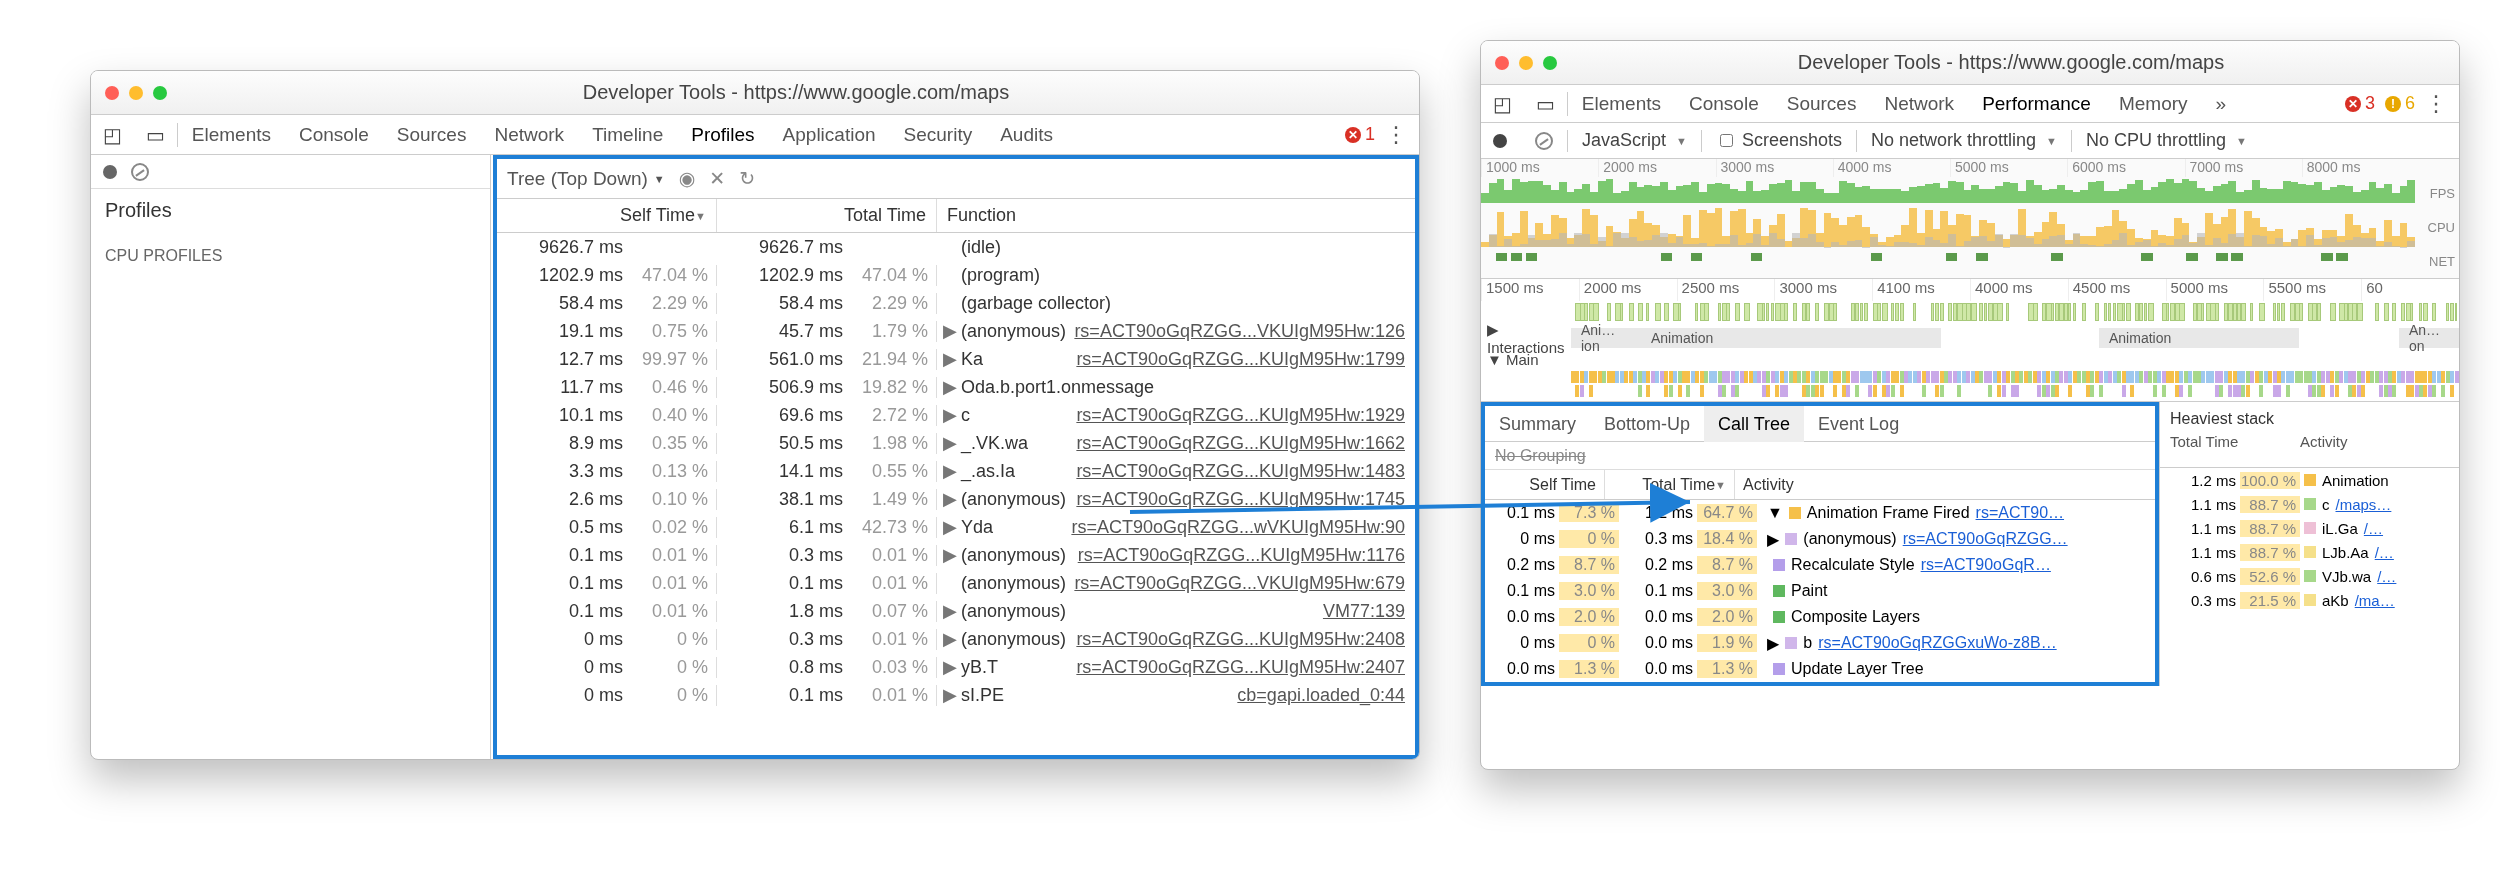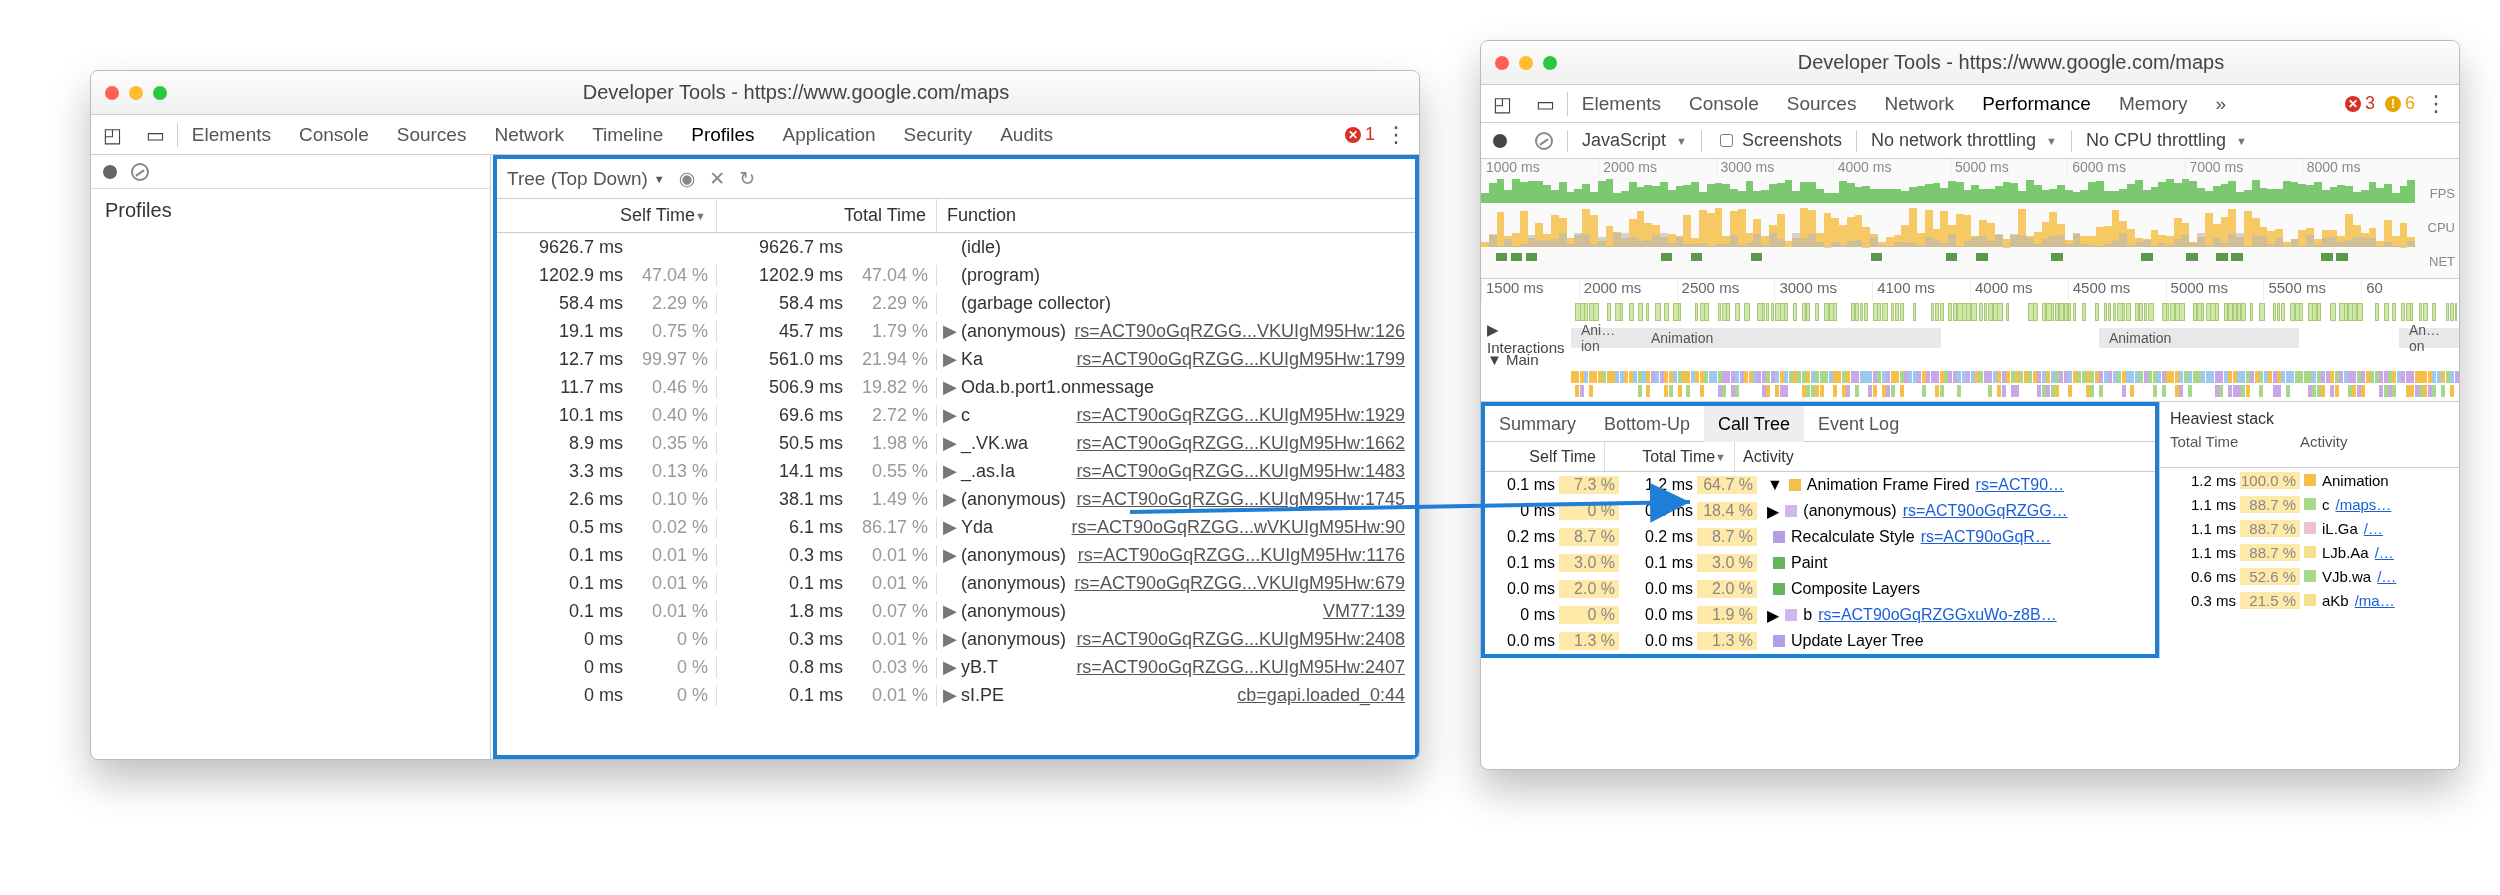--- a/index.html
+++ b/index.html
@@ -161,20 +161,21 @@
       <span style="font-size:22px;">⋮</span>
     </div>
   </div>
 
   <div class="leftpane">
     <div class="prerow">
       <div class="dot"></div>
       <div class="noentry"></div>
     </div>
     <div class="row hdr">Profiles</div>
+    <div class="row section">CPU PROFILES</div>
   </div>
 
   <div class="mainL">
     <div class="toolbar">
       <span class="sel">
           <span>Tree (Top Down)</span> 
           <span style="font-size:11px;">▼</span>
         </span>
       <span class="glyph">◉</span>
       <span class="glyph">✕</span>
@@ -289,21 +290,21 @@
           <span class="fn">
             <span class="caret">▶</span>
             <span>(anonymous)</span>
             <a class="link">rs=ACT90oGqRZGG...KUIgM95Hw:1745</a>
           </span>
         </div>
         <div class="trow">
           <span class="num">0.5 ms</span>
           <span class="pct bar">0.02 %</span>
           <span class="num2">6.1 ms</span>
-          <span class="pct2 bar">86.17 %</span>
+          <span class="pct2 bar">42.73 %</span>
           <span class="fn">
             <span class="caret">▶</span>
             <span>Yda</span>
             <a class="link">rs=ACT90oGqRZGG...wVKUIgM95Hw:90</a>
           </span>
         </div>
         <div class="trow">
           <span class="num">0.1 ms</span>
           <span class="pct bar">0.01 %</span>
           <span class="num2">0.3 ms</span>
@@ -1284,20 +1285,21 @@
   </div>
 
   <div class="bottomWrap">
     <div class="callTree">
       <div class="subtabs">
         <span class="st">Summary</span>
         <span class="st">Bottom-Up</span>
         <span class="st active">Call Tree</span>
         <span class="st">Event Log</span>
       </div>
+      <div class="nogrp">No Grouping</div>
       <div class="cthdr">
         <div class="csl">
             <span>Self Time</span>
           </div>
         <div class="ctt sortcaret">
             <span>Total Time</span>
           </div>
         <div class="cact">Activity</div>
       </div>
       <div id="ctBody">

